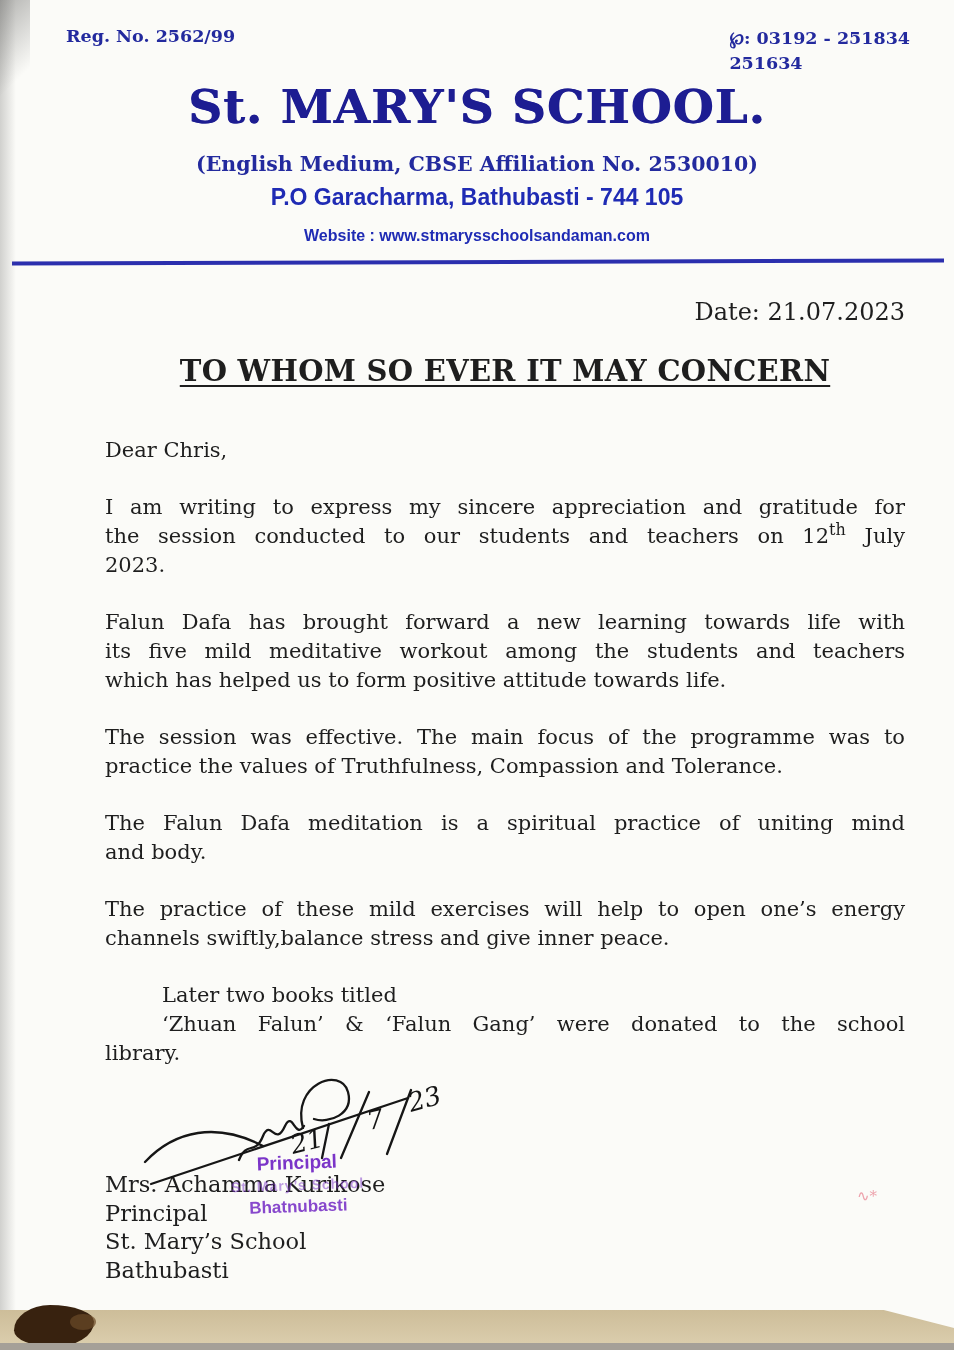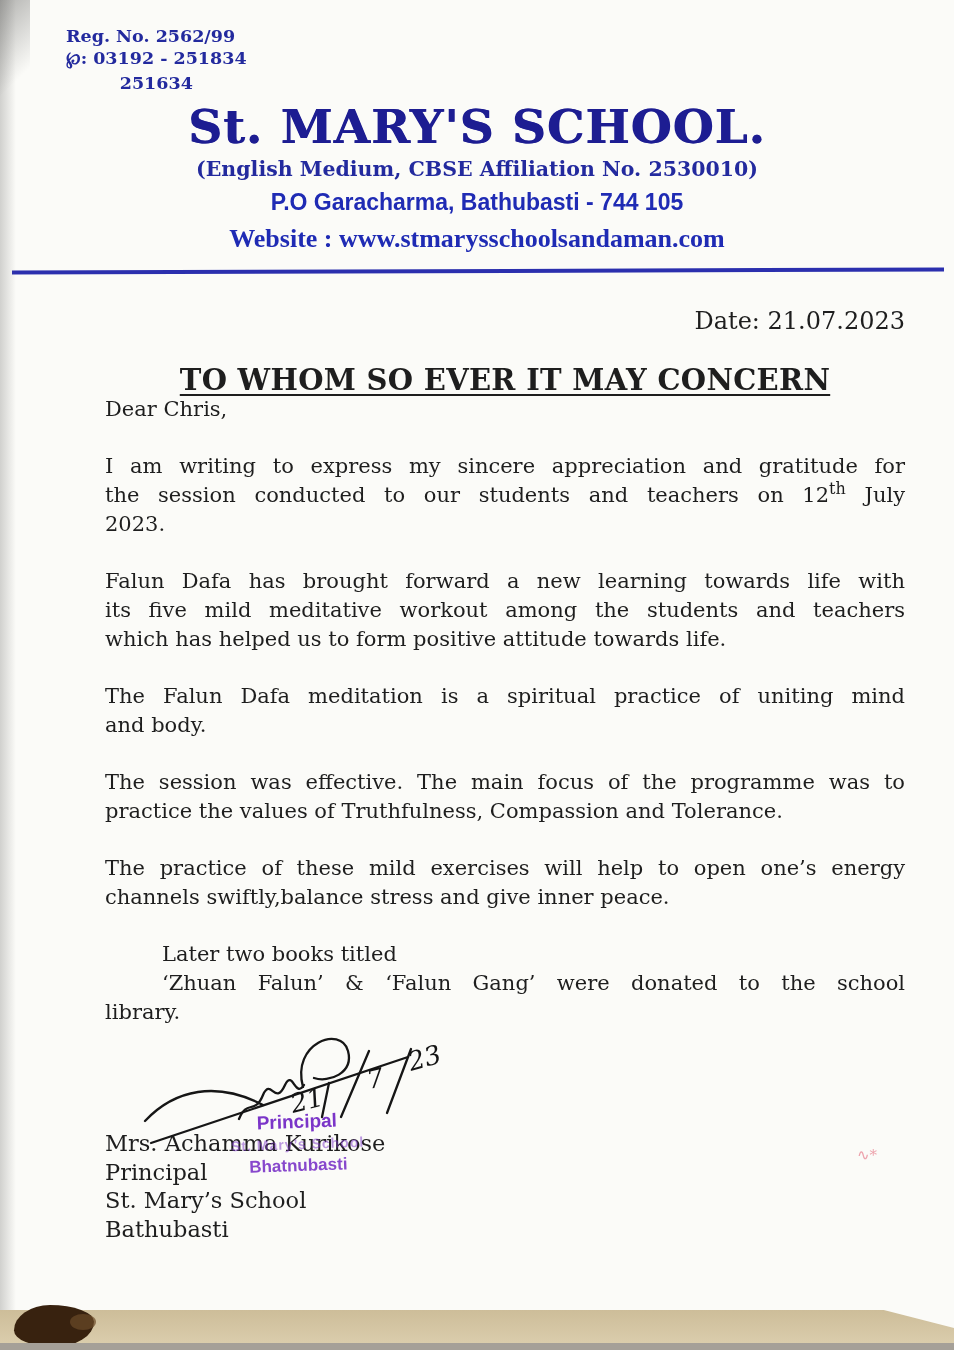--- a/index.html
+++ b/index.html
@@ -20,36 +20,36 @@
     background:linear-gradient(to bottom,#cdbd99,#ddd0b0);z-index:4;}
   .bottom-band{position:absolute;left:0;right:0;bottom:0;height:7px;background:#a5a098;z-index:6;}
   .blotch{position:absolute;left:14px;bottom:3px;width:80px;height:42px;background:#38220f;
     border-radius:45% 55% 50% 50%/60% 40% 60% 40%;z-index:6;}
   .blotch2{position:absolute;left:70px;bottom:20px;width:26px;height:16px;background:#6b4a28;
     border-radius:50%;opacity:.7;z-index:6;}
   .fold{position:absolute;right:0;bottom:22px;width:0;height:0;
     border-top:20px solid #fbfbf8;border-left:78px solid transparent;z-index:6;}
   
   .hdr-row{display:flex;justify-content:space-between;align-items:flex-start;
-    padding:26px 44px 0 66px;color:#232a9e;font-weight:bold;font-size:17.5px;flex-direction:column;}
-  .phones{text-align:center;line-height:1.4;}
+    padding:26px 44px 0 66px;color:#232a9e;font-weight:bold;font-size:17.5px;}
+  .phones{text-align:left;line-height:1.4;}
   .school-title{text-align:center;font-size:47px;font-weight:bold;color:#1d1d92;
     margin-top:4px;letter-spacing:1px;text-shadow:0.6px 0 0 #1d1d92;}
-  .affil{text-align:center;color:#232a9e;font-weight:bold;font-size:20.5px;margin-top:3px;}
+  .affil{text-align:center;color:#232a9e;font-weight:bold;font-size:20.5px;margin-top:18px;}
   .addr{text-align:center;color:#1f2bb4;font-family:"Liberation Sans",sans-serif;
     font-weight:bold;font-size:23px;margin-top:8px;}
-  .web{text-align:center;color:#1f2bb4;font-family:Liberation Serif, serif;
-    font-weight:bold;font-size:26px;margin-top:8px;}
+  .web{text-align:center;color:#1f2bb4;font-family:Liberation Sans, sans-serif;
+    font-weight:bold;font-size:16px;margin-top:16px;}
   .rule{height:4px;background:#2b2fae;margin:15px 10px 0 12px;transform:rotate(-0.18deg);}
   
   .bodytxt{padding:0 49px 0 105px;font-size:21px;line-height:29px;}
   .date-line{text-align:right;margin-top:34px;font-size:24px;}
   .subject{text-align:center;font-weight:bold;font-size:29px;margin-top:30px;letter-spacing:.3px;}
   .subject span{text-decoration:underline;text-decoration-thickness:2px;text-underline-offset:4px;}
-  .salut{}
+  .salut{margin-top:50px;}
   .par{margin-top:28px;}
   .jl{text-align:justify;text-align-last:justify;}
   .ind{padding-left:57px;}
   sup.sp{font-size:16px;vertical-align:super;line-height:0;}
   
   .sig-area{position:relative;height:214px;margin-top:2px;}
   .sig-svg{position:absolute;left:38px;top:-6px;z-index:2;}
   .sig-svg path{fill:none;stroke:#161616;stroke-width:2.3;stroke-linecap:round;}
   .sig-svg text{font-family:"DejaVu Serif",serif;font-style:italic;font-size:26px;fill:#141414;}
   .stamp{position:absolute;left:126px;top:82px;z-index:3;color:#7b35c8;
@@ -99,27 +99,27 @@
       <div>2023.</div>
     </div>
 
     <div class="par">
       <div class="jl">Falun Dafa has brought forward a new learning towards life with</div>
       <div class="jl">its five mild meditative workout among the students and teachers</div>
       <div>which has helped us to form positive attitude towards life.</div>
     </div>
 
     <div class="par">
-      <div class="jl">The Falun Dafa meditation is a spiritual practice of uniting mind</div>
-      <div>and body.</div>
+      <div class="jl">The session was effective. The main focus of the programme was to</div>
+      <div>practice the values of Truthfulness, Compassion and Tolerance.</div>
     </div>
 
     <div class="par">
-      <div class="jl">The session was effective. The main focus of the programme was to</div>
-      <div>practice the values of Truthfulness, Compassion and Tolerance.</div>
+      <div class="jl">The Falun Dafa meditation is a spiritual practice of uniting mind</div>
+      <div>and body.</div>
     </div>
 
     <div class="par">
       <div class="jl">The practice of these mild exercises will help to open one’s energy</div>
       <div>channels swiftly,balance stress and give inner peace.</div>
     </div>
 
     <div class="par">
       <div class="ind">Later two books titled</div>
       <div class="jl ind">‘Zhuan Falun’ &amp; ‘Falun Gang’ were donated to the school</div>

